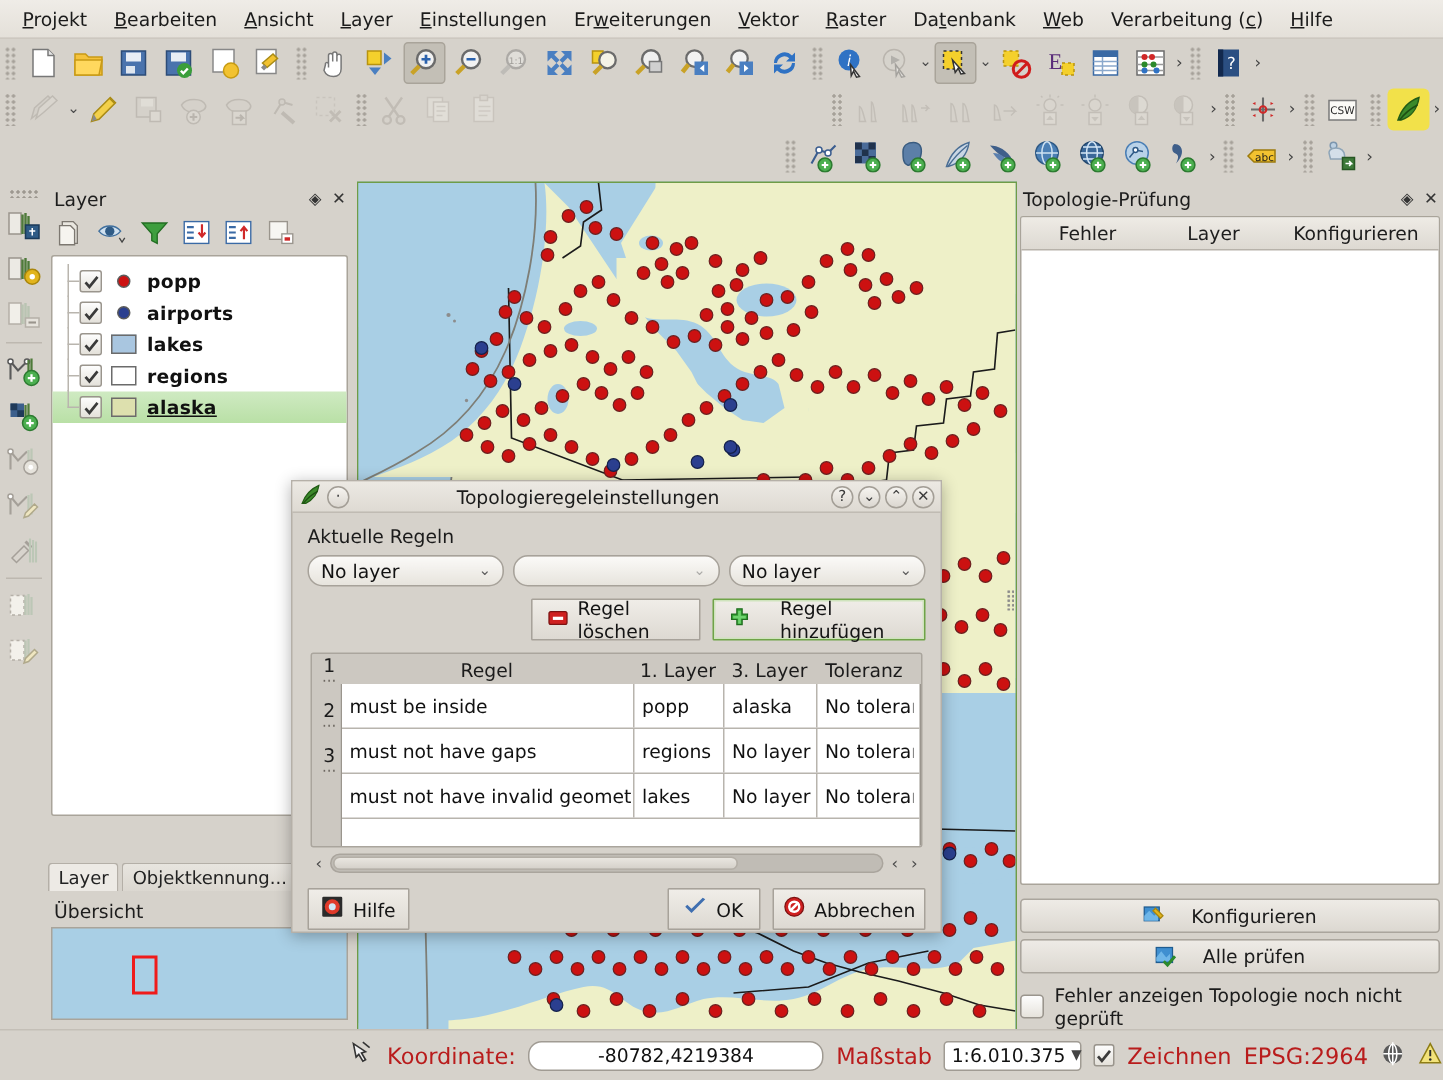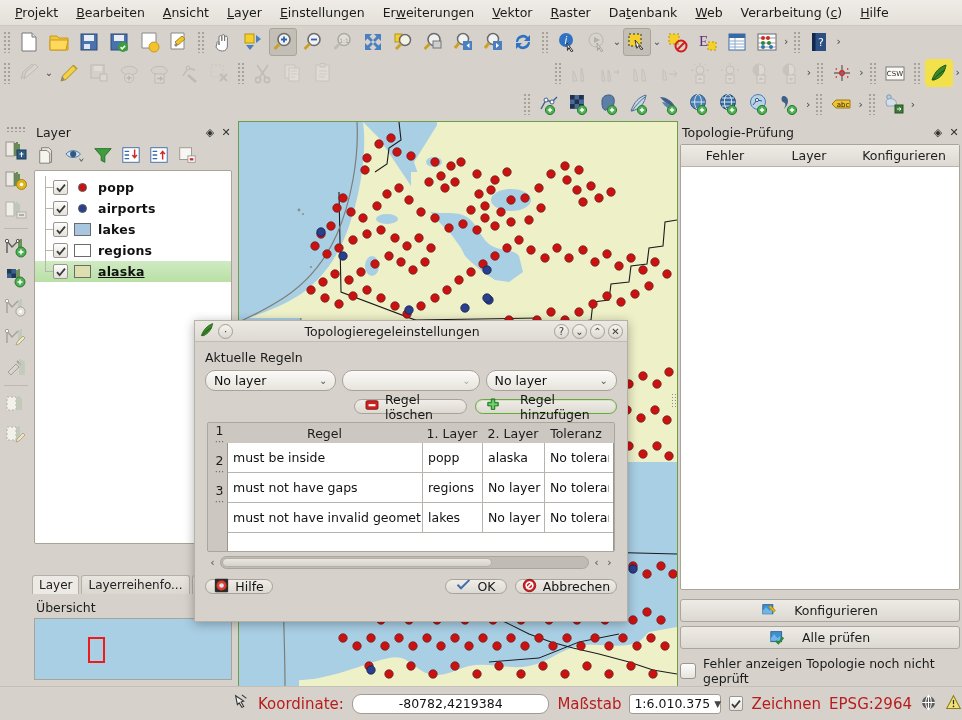--- a/index.html
+++ b/index.html
@@ -194,22 +194,22 @@
   .dlg-body { padding: 8px 10px 0 10px; }
   .dlg-lab { font-size: 12.5px; color:#1b1b1b; margin-bottom: 5px; }
   .combo {
     height: 21px; background: linear-gradient(#fbfaf8,#e7e4dd);
     border: 1px solid #a7a29a; border-radius: 10px;
     display: flex; align-items: center; padding: 0 8px; font-size: 12.5px; color:#111;
   }
   .combo .v { flex: 1; }
   .combo .ar { color: #5a5a5a; font-size: 10px; }
   .dbtn {
-    height: 15px; display: flex; align-items: center; justify-content: center; gap: 6px;
-    background: linear-gradient(#f0ede8,#ddd9d2); border: 1px solid #a7a29a; border-radius: 11px;
+    height: 28px; display: flex; align-items: center; justify-content: center; gap: 6px;
+    background: linear-gradient(#f0ede8,#ddd9d2); border: 1px solid #a7a29a; border-radius: 1px;
     font-size: 12.5px; color:#141414; padding: 4px 10px;
   }
   .dbtn.green { border-color: #6fa348; box-shadow: 0 0 0 1px #cfe3bd inset; gap: 20px; }
   .rules-box {
     margin: 0 2px; height: 130px; background: #ccc8c1;
     border: 1px solid #aaa59d; border-radius: 2px; overflow: hidden;
   }
   .rules-head { height: 20px; display: flex; background: #ccc8c1; }
   .rhd { display:flex; align-items:center; justify-content:center; font-size:12.5px; color:#1b1b1b; position:relative; }
   .rules-grid { background: #fff; margin-left: 19px; margin-right:0; border: 1px solid #9a958d; border-top:none; }
@@ -887,21 +887,21 @@
         <div class="sym">
             <span class="sq" style="background:#dde0ae"></span>
           </div>
         <span class="lname">alaska</span>
       </div>
     </div>
   </div>
 
   <div class="ptabs">
     <div class="ptab active">Layer</div>
-    <div class="ptab">Layerreihenfo...</div>
+    <div class="ptab">Objektkennung...</div>
     <div class="ptab">B</div>
   </div>
   <div class="pdots">...</div>
 
   <div class="panel" id="overview-panel">
     <div class="ov-title">Übersicht</div>
     <div class="ov-canvas">
       <div class="ov-rect"></div>
     </div>
   </div>
@@ -1413,21 +1413,21 @@
           </span>
           <span>Regel hinzufügen</span>
         </div>
       </div>
 
       <div class="rules-box" style="margin-top:8px; position:relative;">
         <div class="rules-head">
           <div class="rhd" style="width:19px"></div>
           <div class="rhd" style="width:195px">Regel</div>
           <div class="rhd" style="width:60px">1. Layer</div>
-          <div class="rhd" style="width:62px">2. Layer</div>
+          <div class="rhd" style="width:62px">3. Layer</div>
           <div class="rhd" style="width:64px">Toleranz</div>
         </div>
 
         <div class="rules-grid">
           <div class="rrow">
             <div class="rnum" style="top:0">
               <span>1</span><span class="dots">···</span>
             </div>
             <div class="rcell" style="width:195px">must be inside</div>
             <div class="rcell" style="width:60px">popp</div>

